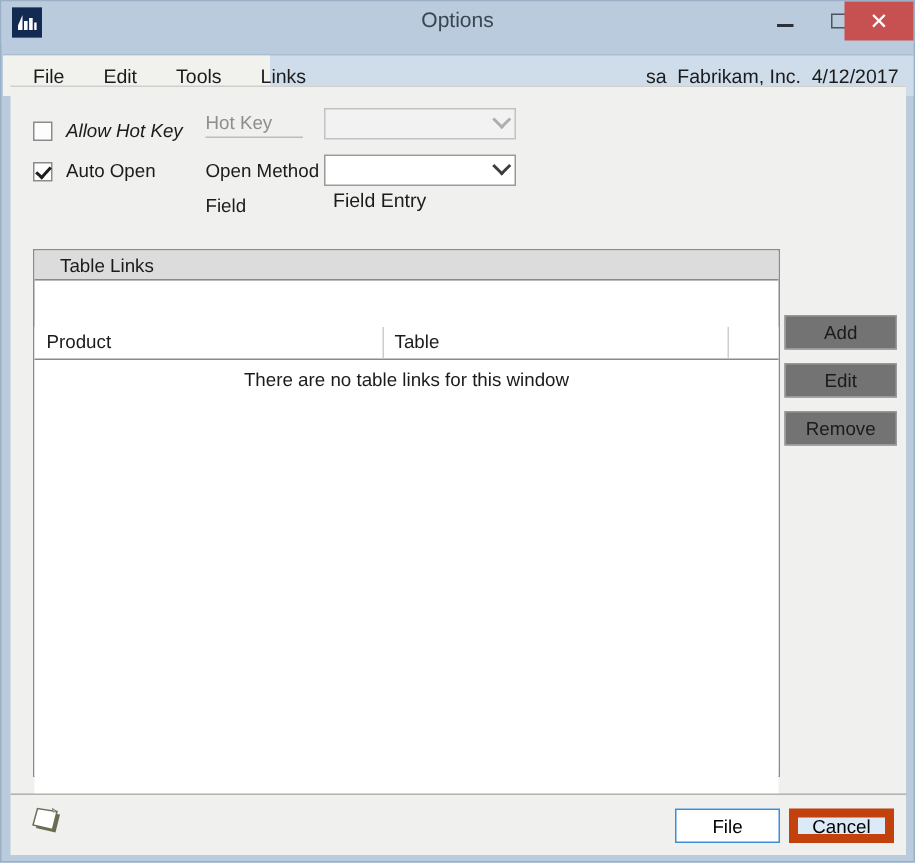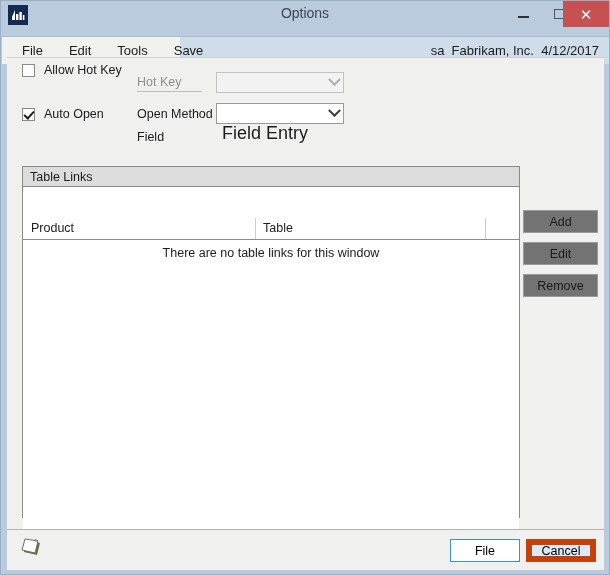--- a/index.html
+++ b/index.html
@@ -193,21 +193,21 @@
     background: #ffffff;
     border: 1px solid #9a9a9a;
     height: 21px;
     display: flex;
     align-items: center;
     cursor: default;
   }
   .combo .ctext {
     flex: 1;
     padding-left: 5px;
-    font-size: 18px;
+    font-size: 13px;
     color: #1b1b1b;
     white-space: nowrap;
     overflow: hidden;
     margin-top: 40px;
   }
   .combo .arrow {
     width: 18px;
     display: flex;
     align-items: center;
     justify-content: center;
@@ -250,21 +250,21 @@
     box-sizing: border-box;
     border: 1px solid #8a8a8a;
     background: #ffffff;
   }
   .panel-title {
     height: 19px;
     background: #dcdcdc;
     border-bottom: 1px solid #8a8a8a;
     display: flex;
     align-items: center;
-    padding-left: 7px;
+    padding-left: 17px;
     font-size: 12.5px;
     color: #1b1b1b;
   }
   .panel-head {
     height: 21px;
     background: #ffffff;
     border-bottom: 1px solid #8a8a8a;
     display: flex;
     align-items: center;
     position: relative;
@@ -387,28 +387,28 @@
           <span class="xglyph">✕</span>
         </span>
     </div>
   </div>
 
   <div class="menubar">
     <div class="menu-left">
       <div class="menu-item">File</div>
       <div class="menu-item">Edit</div>
       <div class="menu-item">Tools</div>
-      <div class="menu-item">Save</div>
+      <div class="menu-item">Links</div>
     </div>
     <div class="status-right">sa  Fabrikam, Inc.  4/12/2017</div>
   </div>
 
   <div class="client">
 
-    <div class="cb-row" style="left:15px; top:5px;">
+    <div class="cb-row" style="left:15px; top:22px;font-style:italic;">
       <span class="cb"></span>
       <span class="cb-label">Allow Hot Key</span>
     </div>
 
     <div class="flabel disabled" style="left:130px; top:17px; width:65px;">Hot Key</div>
     <div class="combo disabled" style="left:209px; top:14px; width:128px;">
       <span class="ctext"></span>
       <span class="arrow">
           <i class="chev"></i>
         </span>

